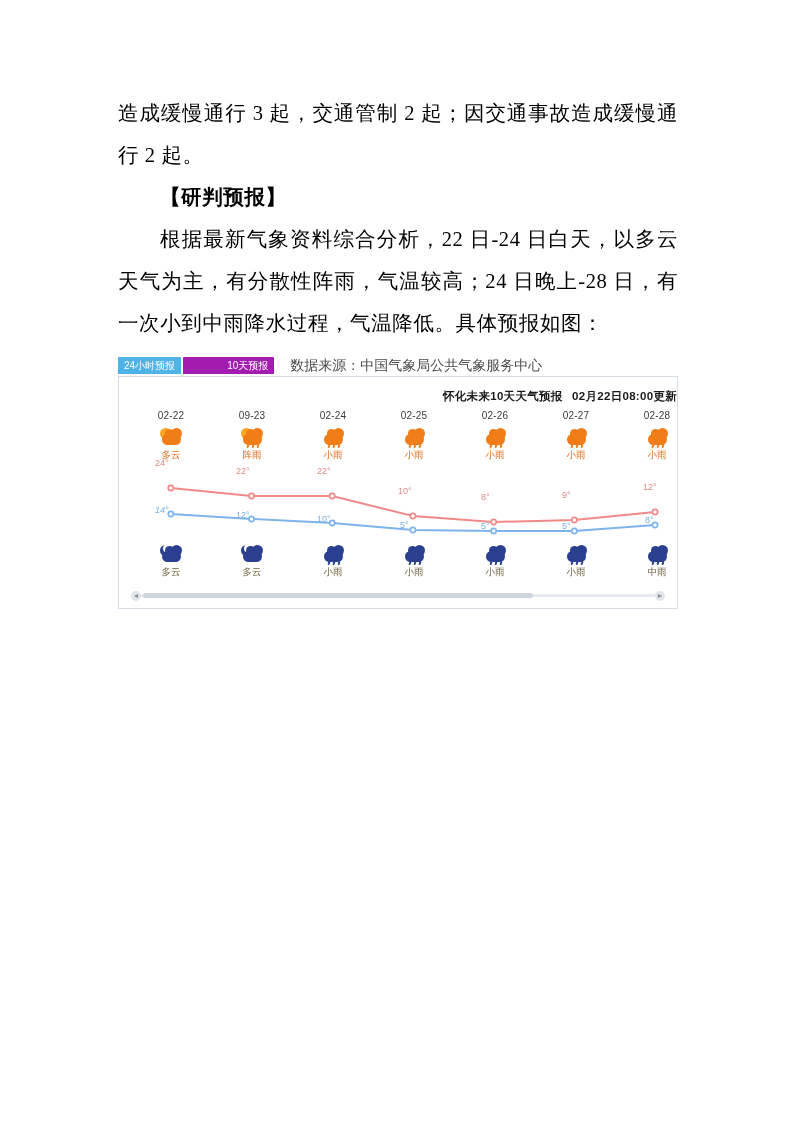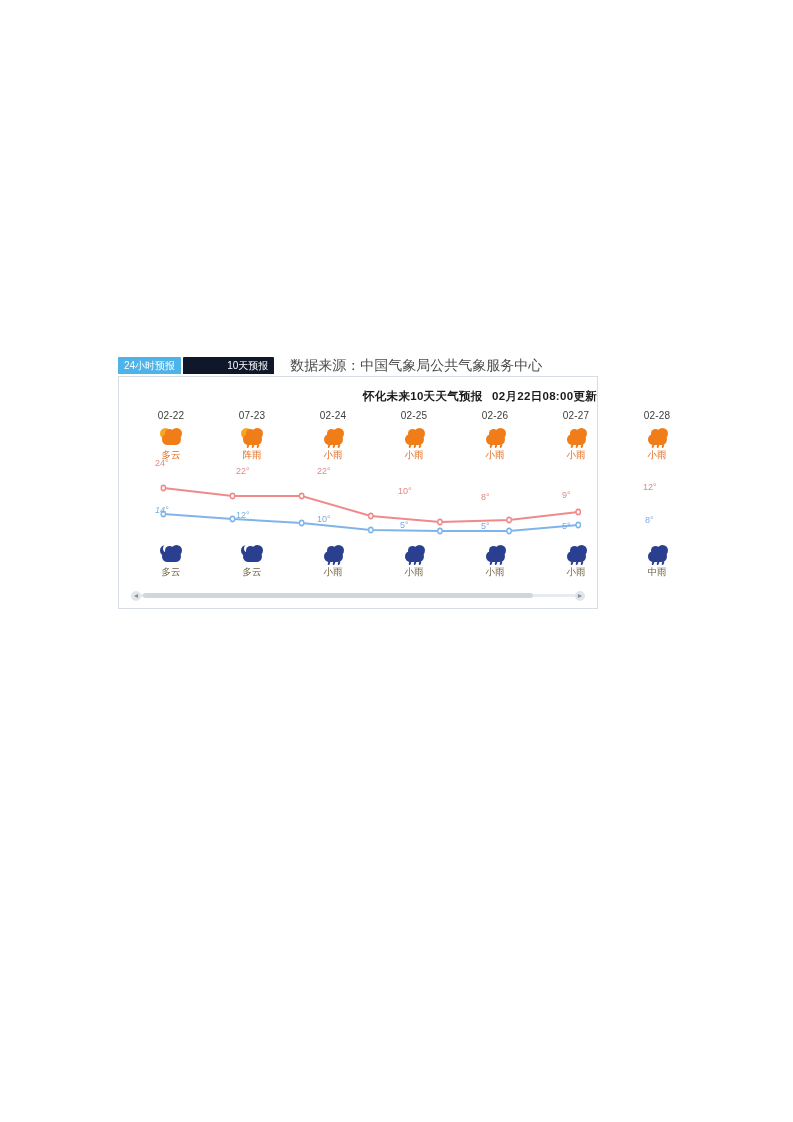--- a/index.html
+++ b/index.html
@@ -46,21 +46,21 @@
     letter-spacing: 0.6px;
     text-indent: 42px;
     margin: 0;
   }
 
   
   .weather-widget {
     position: absolute;
     left: 118px;
     top: 357px;
-    width: 480px;
+    width: 560px;
     font-family: "Liberation Sans", sans-serif;
   }
   .wx-tabbar {
     position: relative;
     height: 19px;
     border-bottom: 1px solid #d6dde4;
     display: flex;
     align-items: flex-start;
   }
   .wx-tab {
@@ -68,21 +68,21 @@
     line-height: 17px;
     height: 17px;
     padding: 0 6px;
     color: #ffffff;
     background: #4eb3e8;
     margin-right: 2px;
     border-radius: 1px 1px 0 0;
     cursor: pointer;
   }
   .wx-tab.active {
-    background: #0f172a;
+    background: #a21caf;
     padding-left: 44px;
   }
   .wx-source {
     font-size: 14px;
     color: #4b4b4b;
     line-height: 17px;
     margin-left: 14px;
   }
   .wx-panel {
     position: relative;
@@ -230,20 +230,25 @@
     line-height: 42px;
     letter-spacing: 0.6px;
     font-family: "Liberation Serif", serif;
   }
 </style>
 </head>
 <body>
 
 <div class="page">
 
+  <div class="doc-body">
+    <p class="para">造成缓慢通行 3 起，交通管制 2 起；因交通事故造成缓慢通行 2 起。</p>
+    <p class="bold-head">【研判预报】</p>
+    <p class="para indent2">根据最新气象资料综合分析，22 日-24 日白天，以多云天气为主，有分散性阵雨，气温较高；24 日晚上-28 日，有一次小到中雨降水过程，气温降低。具体预报如图：</p>
+  </div>
 
   <div class="weather-widget">
 
     <div class="wx-tabbar">
       <div class="wx-tab">24小时预报</div>
       <div class="wx-tab active">10天预报</div>
       <div class="wx-source">数据来源：中国气象局公共气象服务中心</div>
     </div>
 
     <div class="wx-panel">
@@ -269,21 +274,21 @@
           <div class="wx-icon-night">
             <div class="ic-cloud-sun">
                 <div class="moon-disc"></div>
                 <div class="cloud-night"></div>
               </div>
           </div>
           <div class="wx-cond night">多云</div>
         </div>
 
         <div class="wx-col" style="left: 93px;">
-          <div class="wx-date">07-23</div>
+          <div class="wx-date">09-23</div>
           <div class="wx-icon-day">
             <div class="ic-cloud-sun">
                 <div class="sun-disc"></div>
                 <div class="cloud-shape"></div>
                 <div class="rain-drops">
                   <i></i>
                   <i></i>
                   <i></i>
                 </div>
               </div>

